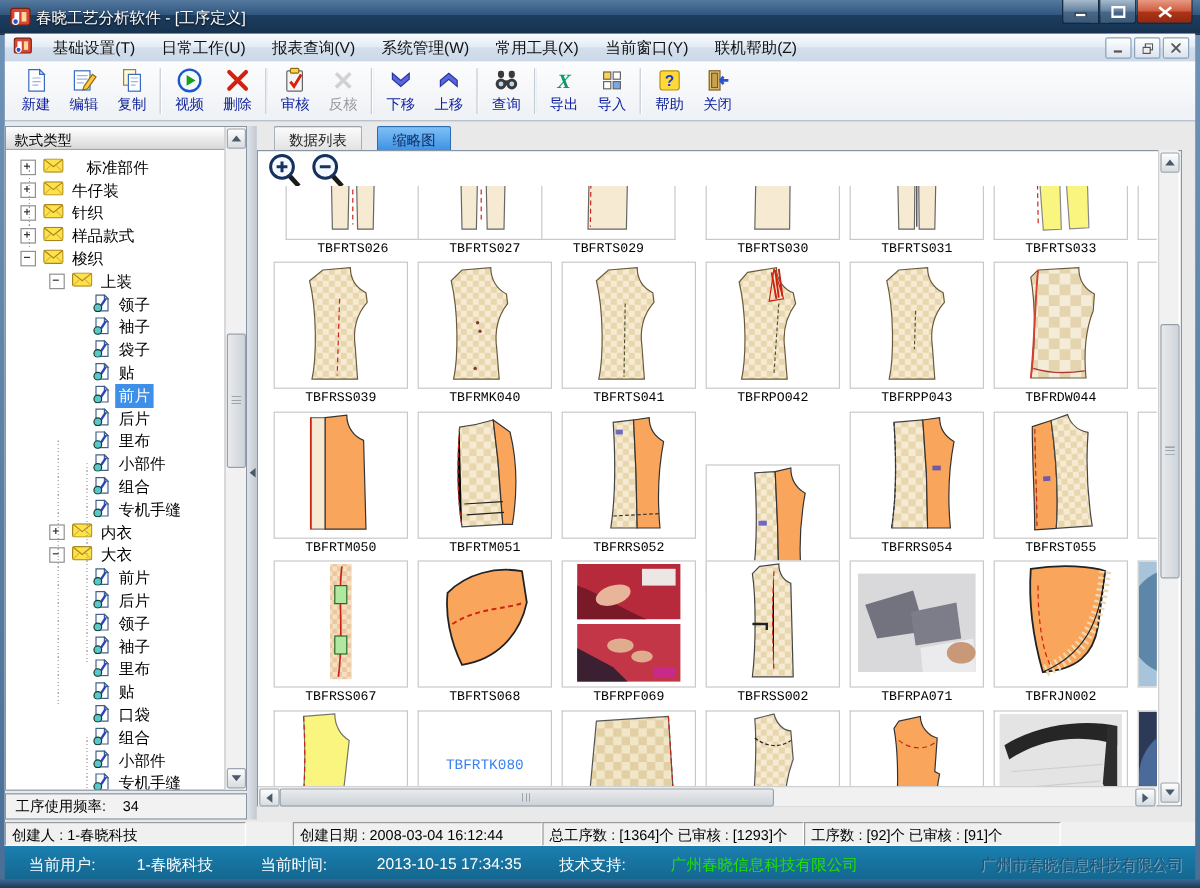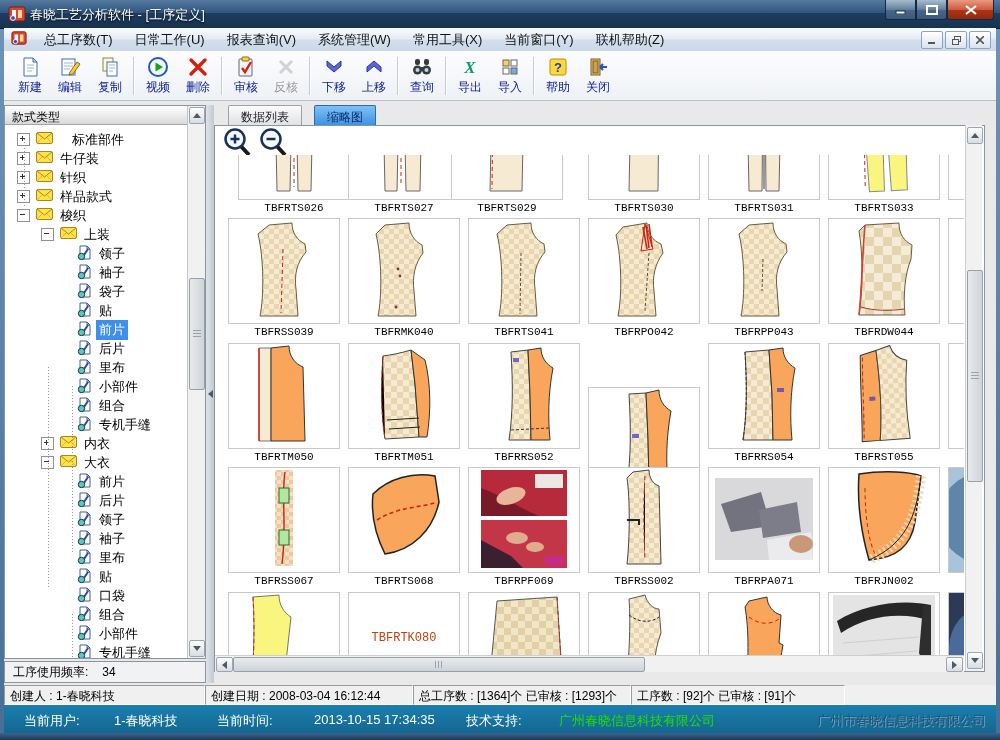--- a/index.html
+++ b/index.html
@@ -86,21 +86,21 @@
   #grid{left:215px;top:155px;width:749px;height:500px;overflow:hidden;}
   .grow{position:absolute;left:0;width:900px;}
   .cell{position:absolute;width:112px;}
   .cell .im{width:110px;border:1px solid #c9c9c9;background:#fff;height:104px;overflow:hidden;position:relative;}
   .cell .im svg{position:absolute;left:0;}
   .cell .lb{height:14px;text-align:center;font-family:"Liberation Mono","DejaVu Sans Mono",monospace;
     font-size:11px;color:#000;padding-top:2px;letter-spacing:0;}
   .grow.r1 .im{height:44px;border-top:none;} .grow.r1 .im svg{top:-60px;}
   .grow.r5 .im{height:63px;border-bottom:none;} .grow.r5 .im svg{top:0;}
   .inlbl{position:absolute;left:0;top:38px;width:110px;text-align:center;
-    font-family:"Liberation Mono","DejaVu Sans Mono",monospace;font-size:12px;color:#c2410c;}
+    font-family:"Liberation Mono","DejaVu Sans Mono",monospace;font-size:12px;color:#3b82f6;}
   
   .hscroll{left:215px;top:655px;width:749px;height:16px;background:#f1f1f1;border-top:1px solid #cfcfcf;}
   .hs-arrow{position:absolute;top:1px;width:15px;height:13px;background:linear-gradient(#fdfdfd,#d8dde2);
     border:1px solid #9aa6b2;border-radius:2px;display:flex;align-items:center;justify-content:center;}
   .hs-thumb{position:absolute;top:1px;height:13px;background:linear-gradient(#e9ebed,#ced3d8);
     border:1px solid #96a0ab;border-radius:2px;}
   .hgrip{position:absolute;top:3px;bottom:3px;left:50%;width:7px;margin-left:-4px;
     background-image:repeating-linear-gradient(90deg,#9aa4ae 0 1px,transparent 1px 3px);}
   .vscroll-m{left:965px;top:125px;width:17px;height:546px;background:#f1f1f1;border-left:1px solid #cfcfcf;box-sizing:border-box;}
   
@@ -148,21 +148,21 @@
 <div class="abs menubar">
   <span style="padding:0 6px 0 7px">
     <svg width="16" height="16" viewBox="0 0 18 18">
         <rect x="1" y="2" width="16" height="14" rx="2" fill="#d84632" stroke="#7a1e12"></rect>
         <rect x="4" y="5" width="4" height="8" fill="#fff"></rect>
         <rect x="10" y="5" width="4" height="8" fill="#ffd8a0"></rect>
         <circle cx="5" cy="13" r="2.4" fill="#2a52c8" stroke="#fff"></circle>
       </svg>
   </span>
   <span id="menu-items" style="display:flex">
-      <span class="mi">总工序数(T)</span>
+      <span class="mi">基础设置(T)</span>
       <span class="mi">日常工作(U)</span>
       <span class="mi">报表查询(V)</span>
       <span class="mi">系统管理(W)</span>
       <span class="mi">常用工具(X)</span>
       <span class="mi">当前窗口(Y)</span>
       <span class="mi">联机帮助(Z)</span>
     </span>
   <span class="mdibtns">
     <span class="mdibtn">
         <svg width="8" height="7">
@@ -1095,21 +1095,21 @@
   <span class="sb-thumb" style="top:145px;height:210px">
       <span class="grip"></span>
     </span>
   <span class="sb-arrow" style="bottom:2px">
       <span class="tri dn"></span>
     </span>
 </div>
 
 <div class="abs statusbar" id="statusbar">
     <div class="seg" style="width: 201px;">创建人 : 1-春晓科技</div>
-    <div class="seg" style="width: 208px;">创建日期 : 2008-03-04 16:12:44</div>
+    <div class="seg" style="width: 208px; margin-left: 39px;">创建日期 : 2008-03-04 16:12:44</div>
     <div class="seg" style="width: 218px;">总工序数 : [1364]个  已审核 : [1293]个</div>
     <div class="seg" style="width: 214px;">工序数 : [92]个  已审核 : [91]个</div>
   </div>
 
 <div class="abs bottombar">
   <span style="left:20px">当前用户:</span>
   <span style="left:110px">1-春晓科技</span>
   <span style="left:213px">当前时间:</span>
   <span style="left:310px">2013-10-15 17:34:35</span>
   <span style="left:462px">技术支持:</span>

